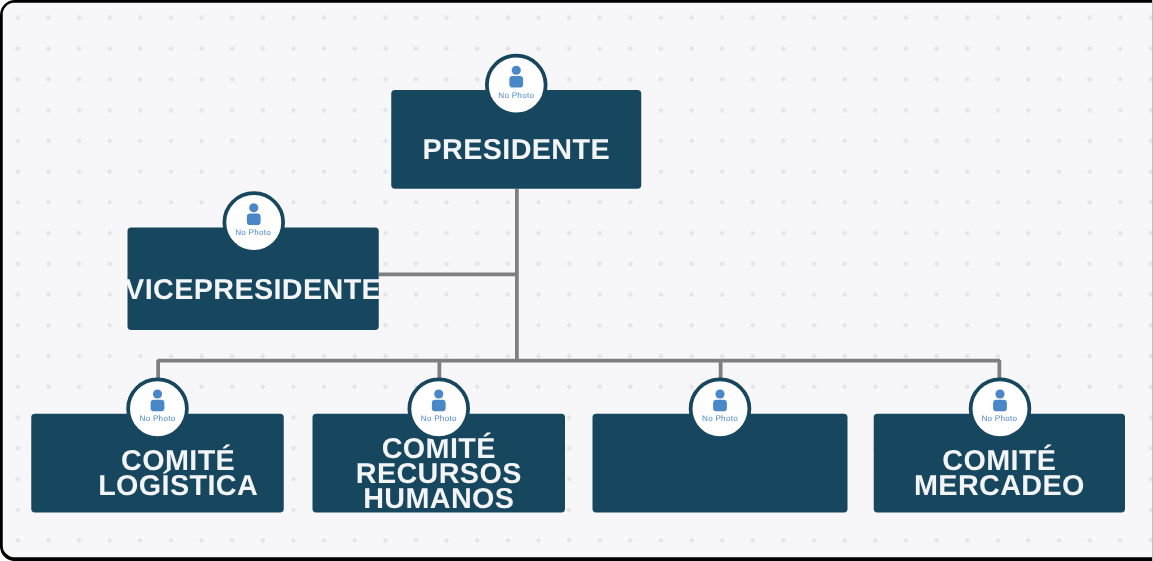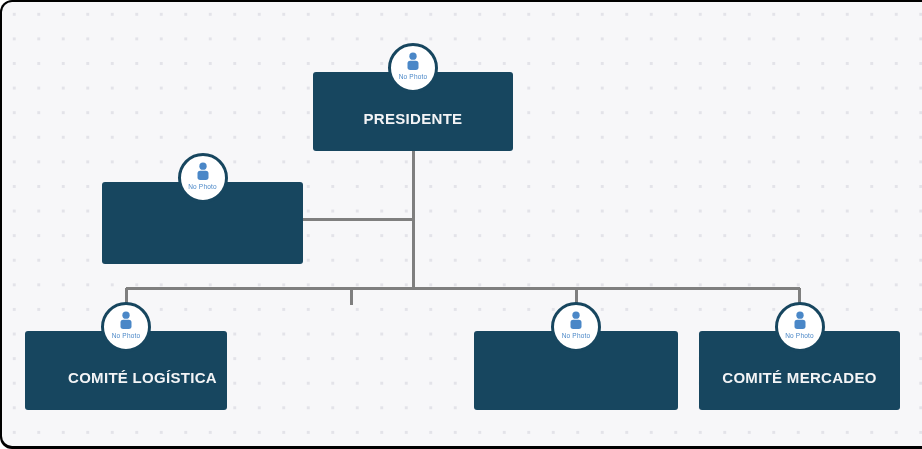--- a/index.html
+++ b/index.html
@@ -40,21 +40,21 @@
     display: flex;
     align-items: center;
     justify-content: center;
     box-sizing: border-box;
     padding-top: 15px;
     cursor: pointer;
   }
   .node-label {
     color: #f3f4f6;
     font-weight: 700;
-    font-size: 15px;
+    font-size: 23px;
     letter-spacing: 0.3px;
     text-align: center;
     line-height: 20px;
     white-space: pre-line;
   }
   .avatar {
     position: absolute;
     top: -29px;
     left: 50%;
     margin-left: -25px;
@@ -126,33 +126,45 @@
     </div>
 
     <div class="node n-vice">
       <div class="avatar">
         <svg width="20" height="22" viewBox="0 0 24 26">
           <circle cx="12" cy="6" r="4.4" fill="#4a87c7"></circle>
           <rect x="5.4" y="11.6" width="13.2" height="11" rx="3.2" fill="#4a87c7"></rect>
         </svg>
         <span class="avatar-label">No Photo</span>
       </div>
+      <span class="node-label">VICEPRESIDENTE</span>
     </div>
 
     <div class="node n-logistica">
       <div class="avatar">
         <svg width="20" height="22" viewBox="0 0 24 26">
           <circle cx="12" cy="6" r="4.4" fill="#4a87c7"></circle>
           <rect x="5.4" y="11.6" width="13.2" height="11" rx="3.2" fill="#4a87c7"></rect>
         </svg>
         <span class="avatar-label">No Photo</span>
       </div>
       <span class="node-label">COMITÉ LOGÍSTICA</span>
     </div>
 
+    <div class="node n-recursos">
+      <div class="avatar">
+        <svg width="20" height="22" viewBox="0 0 24 26">
+          <circle cx="12" cy="6" r="4.4" fill="#4a87c7"></circle>
+          <rect x="5.4" y="11.6" width="13.2" height="11" rx="3.2" fill="#4a87c7"></rect>
+        </svg>
+        <span class="avatar-label">No Photo</span>
+      </div>
+      <span class="node-label">COMITÉ
+RECURSOS HUMANOS</span>
+    </div>
 
     <div class="node n-financiero">
       <div class="avatar">
         <svg width="20" height="22" viewBox="0 0 24 26">
           <circle cx="12" cy="6" r="4.4" fill="#4a87c7"></circle>
           <rect x="5.4" y="11.6" width="13.2" height="11" rx="3.2" fill="#4a87c7"></rect>
         </svg>
         <span class="avatar-label">No Photo</span>
       </div>
     </div>

